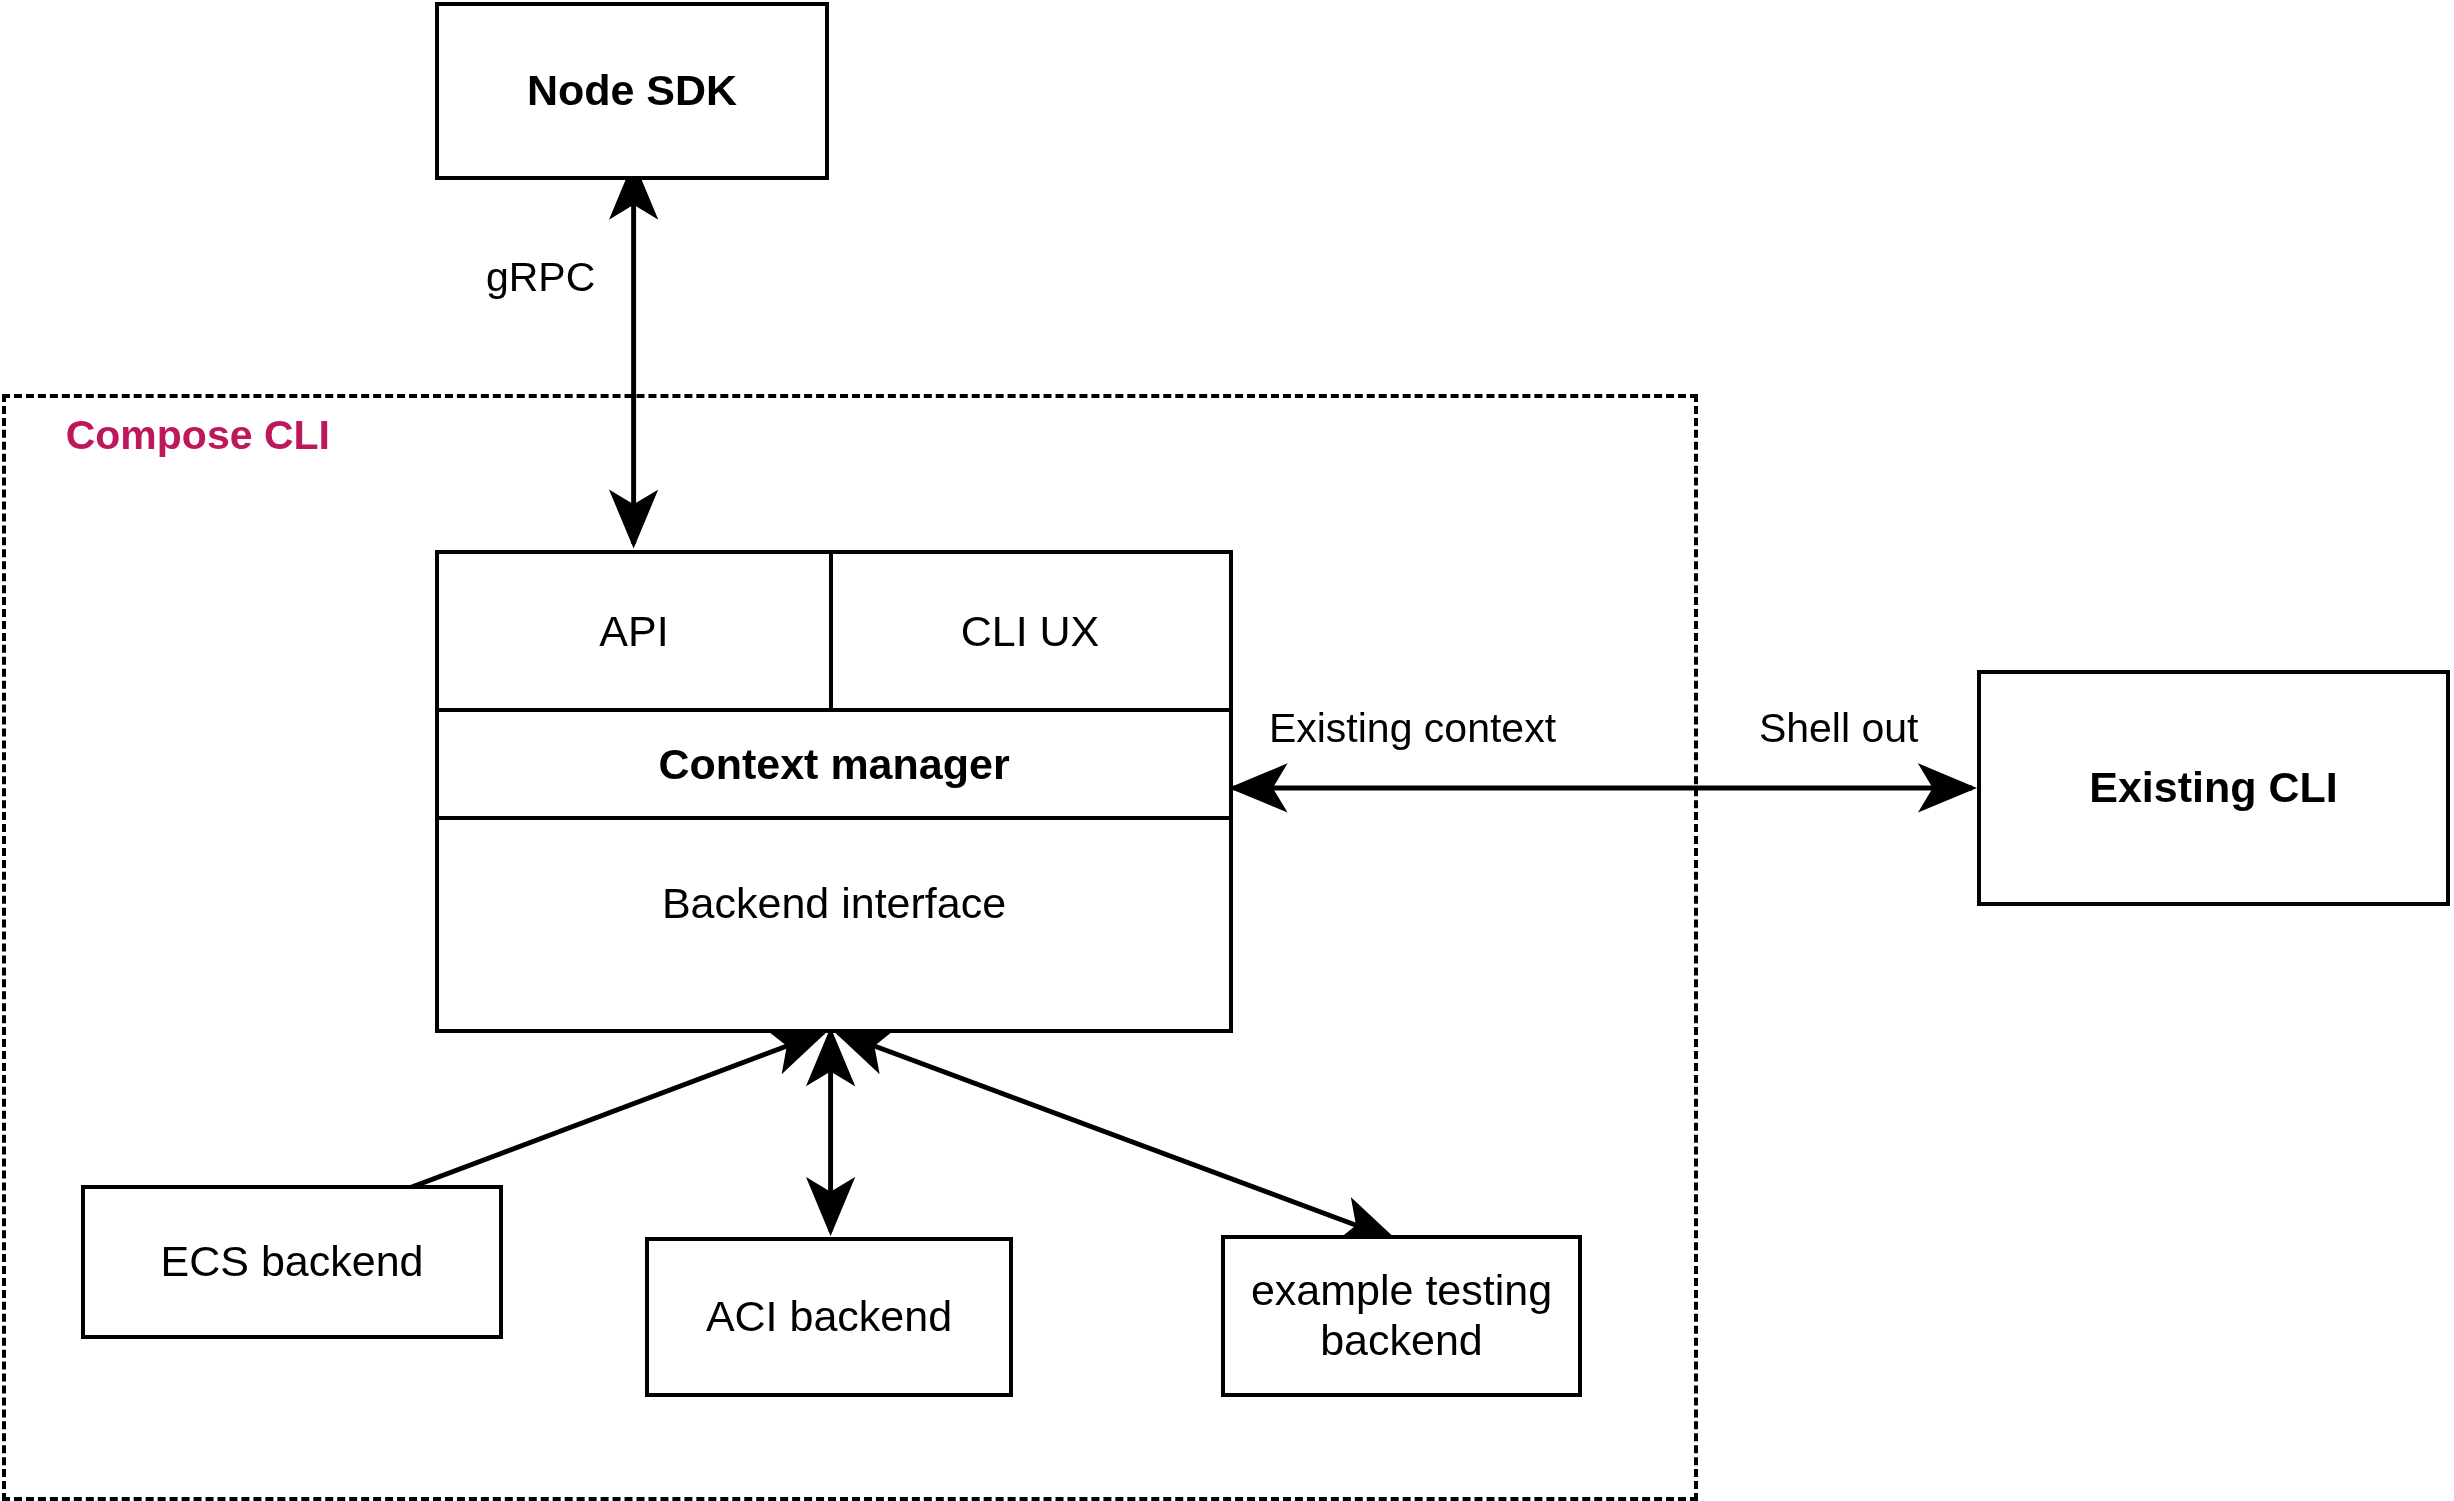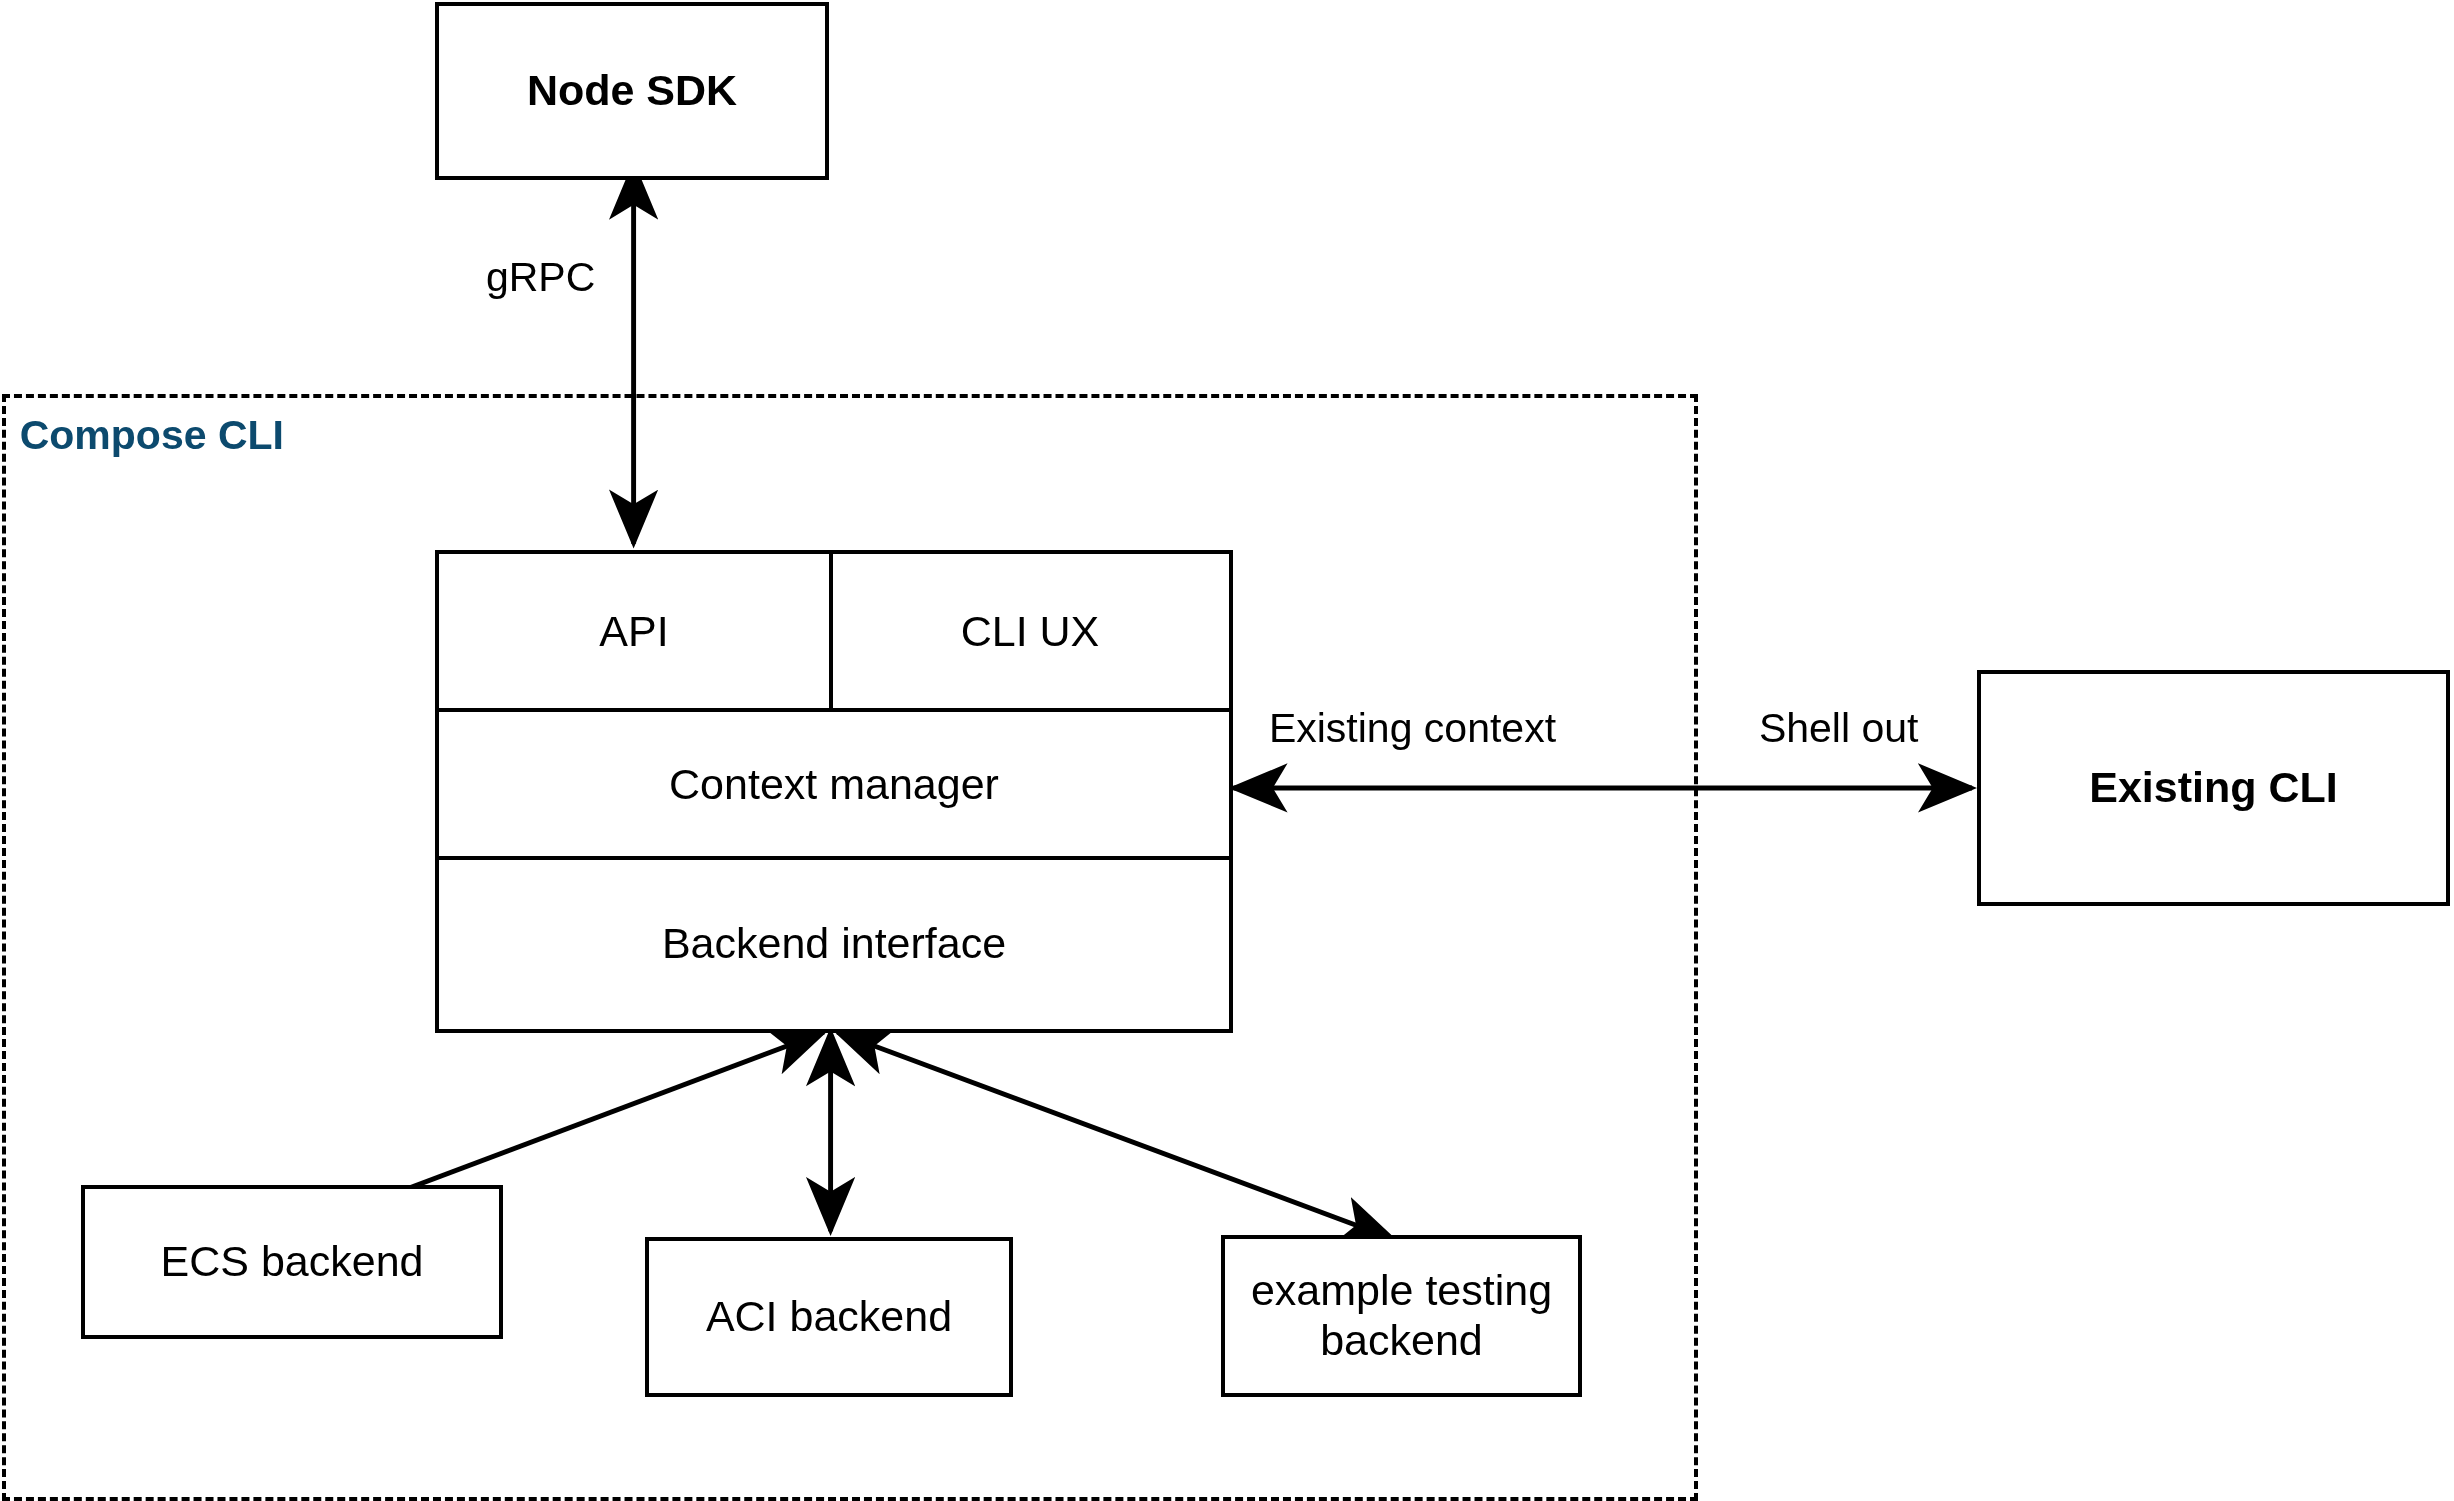--- a/index.html
+++ b/index.html
@@ -59,24 +59,25 @@
   .divider-bottom { border-bottom: 4.9px solid #000000; }
   .divider-right { border-right: 4.9px solid #000000; }
   .group-box {
     position: absolute;
     box-sizing: border-box;
     border: 4.9px dashed #000000;
     background: transparent;
   }
   .group-label {
     position: absolute;
-    color: #0c4a6e;
+    color: #be185d;
     font-size: 41px;
     font-weight: bold;
     white-space: nowrap;
+    margin-left: 46px;
   }
   .edge-label {
     position: absolute;
     color: #000000;
     font-size: 41px;
     white-space: nowrap;
     background: #ffffff;
     padding: 0 5.9px;
   }
 </style>
@@ -117,21 +118,21 @@
 
   <div class="stack-wrap" style="left:435px; top:550px; width:798px; height:483px;">
     <div class="stack-row divider-bottom" style="height:158px;">
       <div class="stack-cell divider-right" style="width:394px; height:100%;">
         <span>API</span>
       </div>
       <div class="stack-cell" style="width:394px; height:100%;">
         <span>CLI UX</span>
       </div>
     </div>
-    <div class="stack-row divider-bottom" style="height:148px;">
+    <div class="stack-row divider-bottom" style="height:108px;font-weight:bold;">
       <div class="stack-cell" style="width:100%; height:100%;">
         <span>Context manager</span>
       </div>
     </div>
     <div class="stack-row" style="height:167px;">
       <div class="stack-cell" style="width:100%; height:100%;">
         <span>Backend interface</span>
       </div>
     </div>
   </div>

